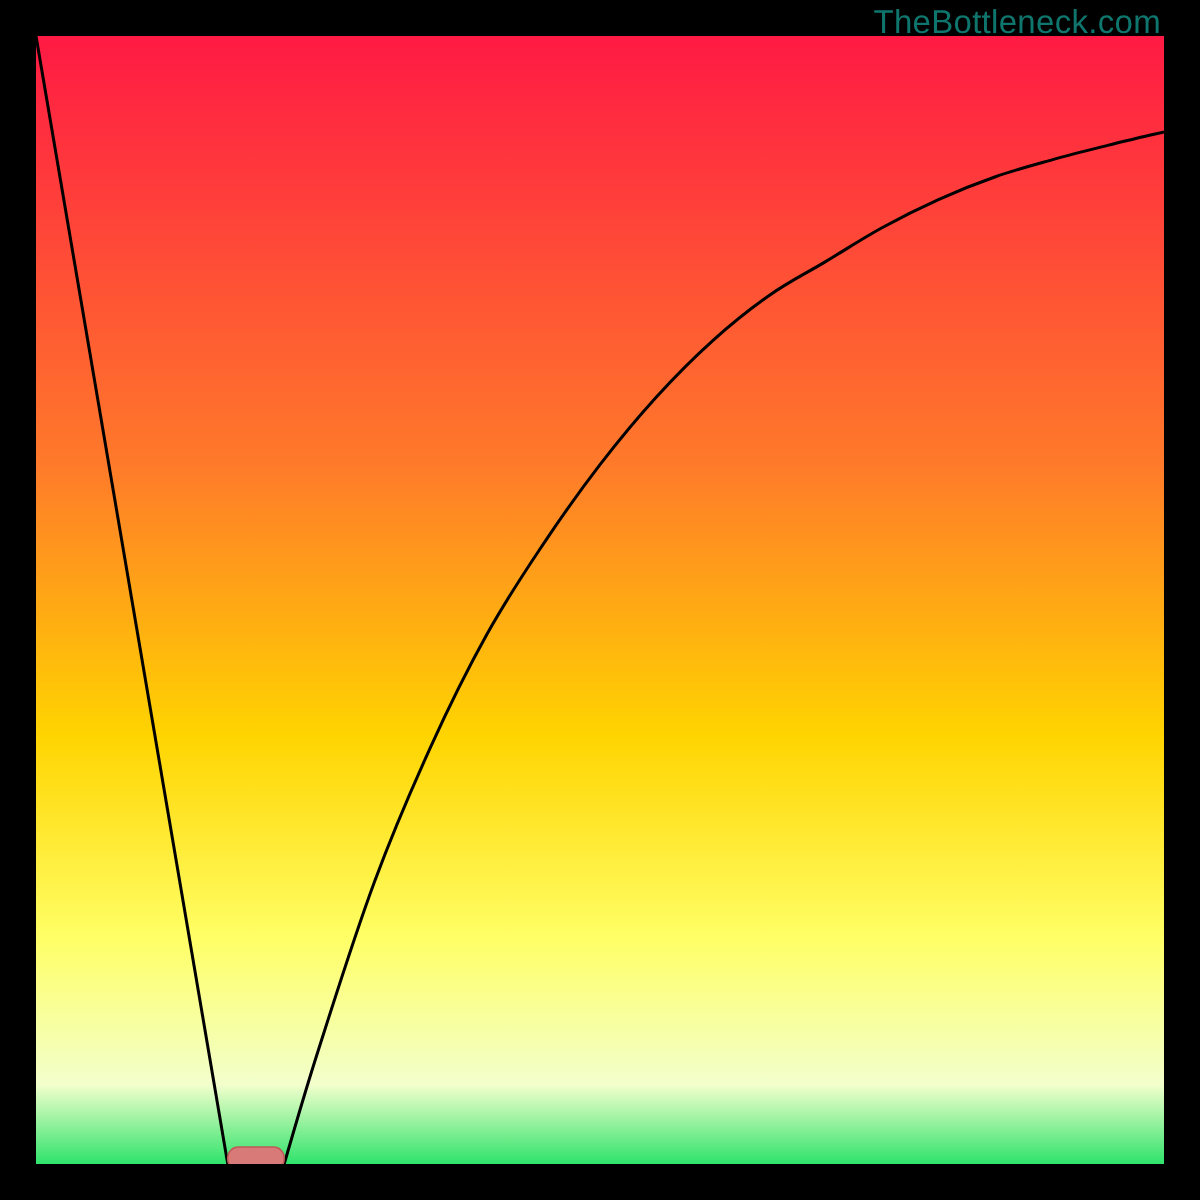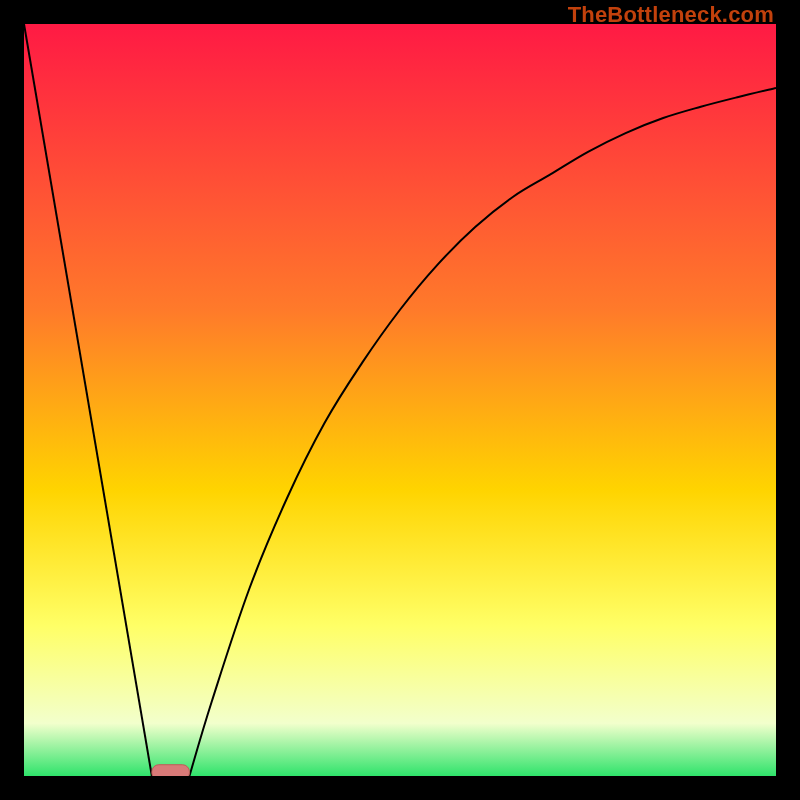--- a/index.html
+++ b/index.html
@@ -23,23 +23,23 @@
     position: absolute;
     left: 0;
     top: 0;
     width: 752px;
     height: 752px;
   }
   .watermark {
     position: absolute;
     top: 2px;
     right: 26px;
-    color: #c2410c;
+    color: #0f766e;
     font-size: 22px;
-    font-weight: 700;
+    font-weight: 400;
     letter-spacing: 0.2px;
   }
   svg { display: block; }
 </style>
 </head>
 <body>
 
 <div class="frame">
   <svg class="plot-area" width="752" height="752" viewBox="0 0 752 752">
     <defs>

